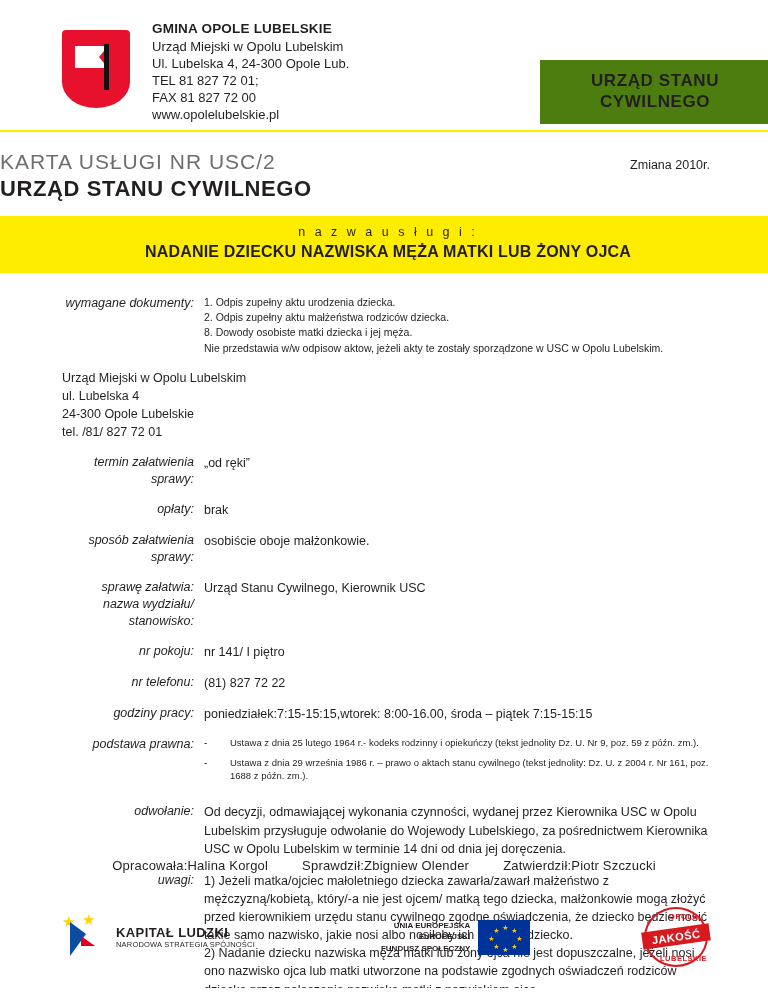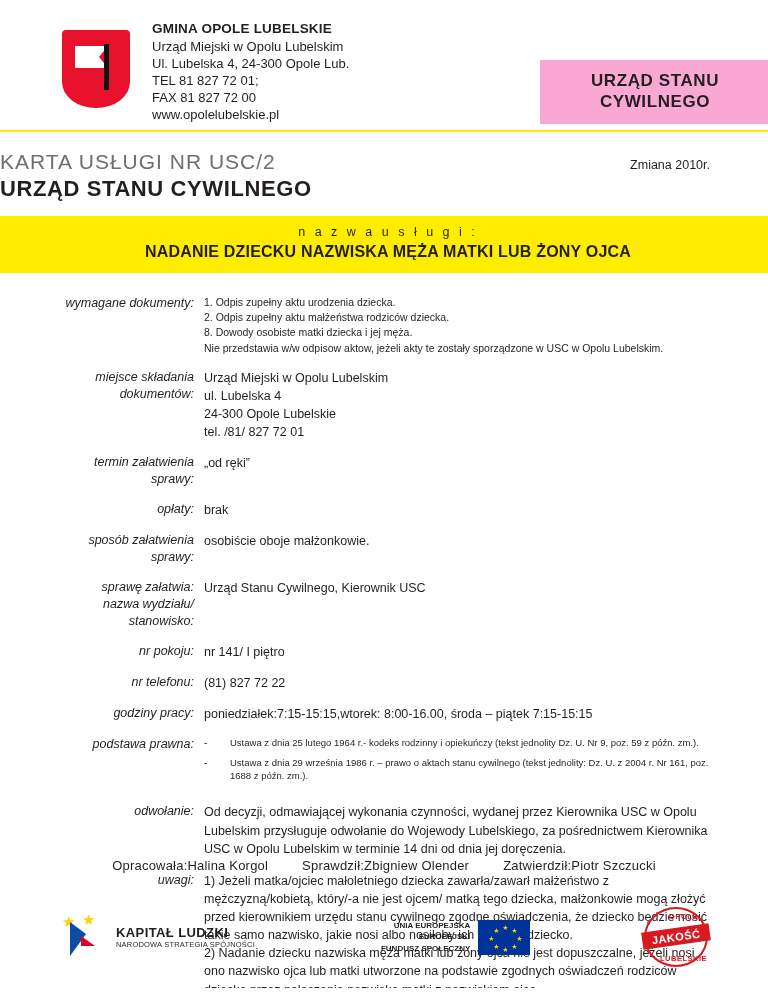--- a/index.html
+++ b/index.html
@@ -81,21 +81,21 @@
   }
   .addr .org {
     font-weight: bold;
     font-size: 13.5px;
     letter-spacing: .2px;
   }
   .badge {
     position: absolute;
     right: 0;
     top: 60px;
-    background: #f9a8d4;
+    background: #4d7c0f;
     color: #231f20;
     font-weight: bold;
     font-size: 17px;
     letter-spacing: .6px;
     text-align: center;
     padding: 10px 26px 11px 28px;
     line-height: 1.25;
     width: 228px;
   }
   .rule {
@@ -391,24 +391,20 @@
       <div class="label">wymagane dokumenty:</div>
       <div class="value small">
         <span class="ln">1. Odpis zupełny aktu urodzenia dziecka.</span>
         <span class="ln">2. Odpis zupełny aktu małżeństwa rodziców dziecka.</span>
         <span class="ln">8. Dowody osobiste matki dziecka i jej męża.</span>
         <span class="ln">Nie przedstawia w/w odpisow aktow, jeżeli akty te zostały sporządzone w USC w Opolu Lubelskim.</span>
       </div>
     </div>
 
     <div class="row">
-      <div class="label">
-        <span class="ln">miejsce składania</span>
-        <span class="ln">dokumentów:</span>
-      </div>
       <div class="value">
         <span class="ln">Urząd Miejski w Opolu Lubelskim</span>
         <span class="ln">ul. Lubelska 4</span>
         <span class="ln">24-300 Opole Lubelskie</span>
         <span class="ln">tel. /81/ 827 72 01</span>
       </div>
     </div>
 
     <div class="row">
       <div class="label">termin załatwienia sprawy:</div>

